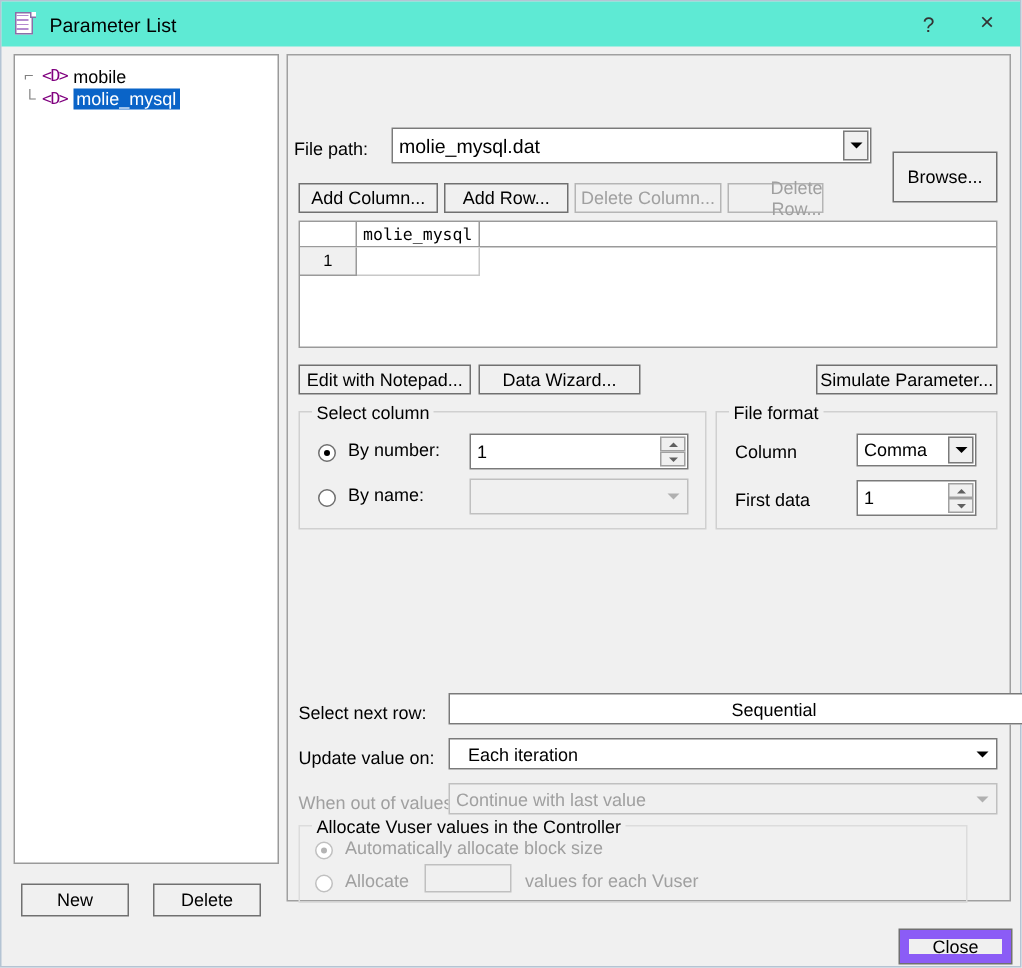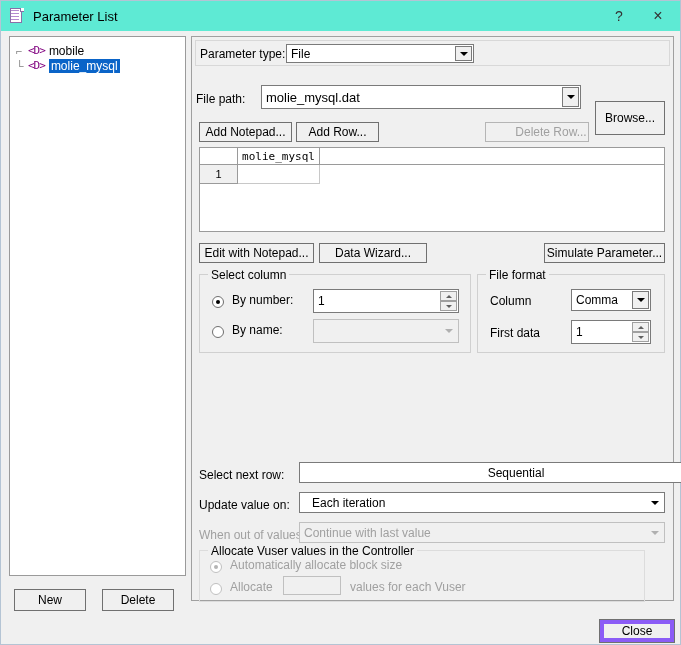--- a/index.html
+++ b/index.html
@@ -257,21 +257,21 @@
     width: 4px; height: 4px; border-radius: 50%;
     background: #000;
   }
   .radio.dis { border-color: #c0c0c0; }
   .radio.dis.checked::after { background: #b4b4b4; }
 
   
   #close-button {
     position: absolute; left: 599px; top: 619px;
     width: 74px; height: 22px;
-    border: 4px solid #8b5cf6;
+    border: 6px solid #8b5cf6;
     box-shadow: 0 0 0 1px #707070;
   }
 </style>
 </head>
 <body>
 
 <div class="window">
 
   <div class="titlebar">
     <div class="title-icon">
@@ -297,38 +297,32 @@
       <span class="tree-glyph">&lt;D&gt;</span>
       <span class="tree-label">molie_mysql</span>
     </div>
   </div>
 
   <div class="btn" id="new-button">New</div>
   <div class="btn" id="delete-button">Delete</div>
 
   <div class="right-panel">
 
-    <div class="inner-pane">
-      <div class="lbl" style="left:4px; top:6px;">Parameter type:</div>
-      <div class="input" style="left:90px; top:3px; width:188px; height:19px;">
-        <span>File</span>
-        <span class="combo-arrow"></span>
-      </div>
-    </div>
 
     <div class="lbl" style="left:4px; top:55px;">File path:</div>
     <div class="input" style="left:69px; top:48px; width:320px; height:24px; font-size:13px;">
       <span>molie_mysql.dat</span>
       <span class="combo-arrow"></span>
     </div>
     <div class="btn" style="position:absolute; left:403px; top:64px; width:70px; height:34px;">Browse...</div>
 
-    <div class="btn" style="position:absolute; left:7px;   top:85px; width:93px; height:20px;">Add Notepad...</div>
+    <div class="btn" style="position:absolute; left:7px;   top:85px; width:93px; height:20px;">Add Column...</div>
     <div class="btn" style="position:absolute; left:104px; top:85px; width:83px; height:20px;">Add Row...</div>
-    <div class="btn disabled" style="position:absolute; left:293px; top:85px; width:104px; height:20px;padding-left:28px;">Delete Row...</div>
+    <div class="btn disabled" style="position:absolute; left:191px; top:85px; width:98px; height:20px;">Delete Column...</div>
+    <div class="btn disabled" style="position:absolute; left:293px; top:85px; width:64px; height:20px;padding-left:28px;">Delete Row...</div>
 
     <div class="grid-wrap">
       <div class="grid-head">
         <div class="corner"></div>
         <div class="col">molie_mysql</div>
       </div>
       <div class="grid-row">
         <div class="rowhdr">1</div>
         <div class="cell"></div>
       </div>

